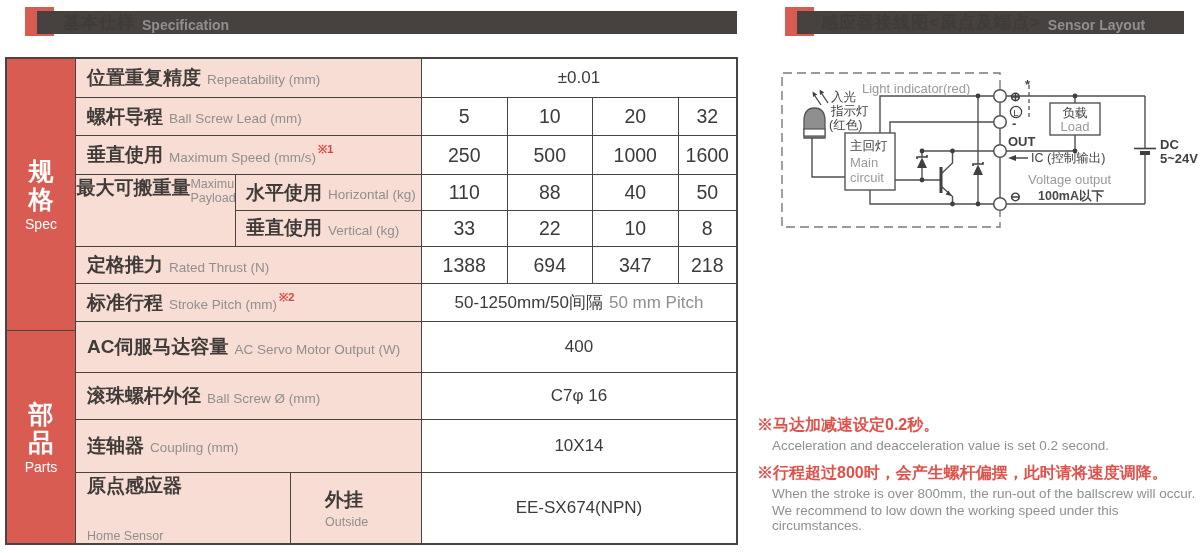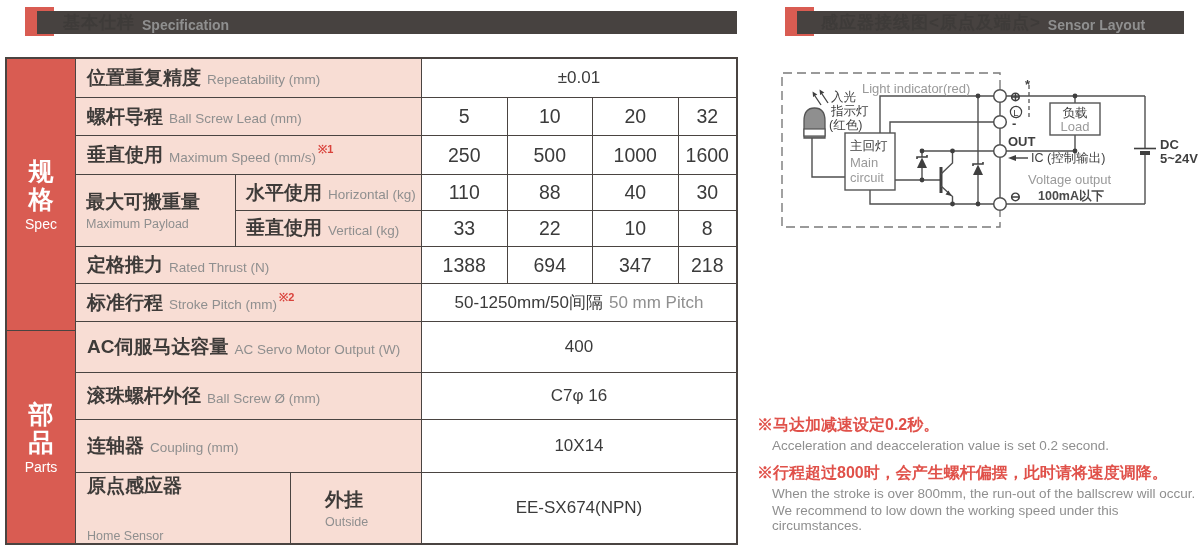--- a/index.html
+++ b/index.html
@@ -45,21 +45,21 @@
   .dcell{flex:0 0 85.5px;display:flex;align-items:center;justify-content:center;
          font-size:19.5px;color:#3b3b3b;border-left:1.5px solid #4a4441;
          box-sizing:border-box;background:#fff;font-weight:500;}
   .dcell.last{flex:1;}
   .dmerged{flex:1;display:flex;align-items:center;justify-content:center;
            font-size:17px;color:#3b3b3b;border-left:1.5px solid #4a4441;
            box-sizing:border-box;background:#fff;font-weight:500;}
   .val-gray{color:#8f8f8f;margin-left:6px;font-weight:400;}
 
   
-  .group-cell{width:159px;background:#f8ddd4;display:flex;flex-direction:column;
+  .group-cell{width:159px;background:#f8ddd4;display:flex;flex-direction:row;
               justify-content:center;padding-left:10px;box-sizing:border-box;}
   .group-cell .zh{font-size:19px;}
   .group-cell .en2{font-size:12.5px;color:#8f8f8f;margin-top:2px;}
   .paysub{flex:1;display:flex;flex-direction:column;}
   .subrow{flex:1;display:flex;box-sizing:border-box;}
   .subrow + .subrow{border-top:1.5px solid #4a4441;}
   .sub-lcell{width:186px;background:#f8ddd4;display:flex;align-items:center;
              padding-left:10px;box-sizing:border-box;border-left:1.5px solid #4a4441;}
 
   
@@ -151,21 +151,21 @@
       </div>
       <div class="paysub">
         <div class="subrow">
           <div class="sub-lcell">
             <span class="zh">水平使用</span>
             <span class="en">Horizontal (kg)</span>
           </div>
           <div class="dcell">110</div>
           <div class="dcell">88</div>
           <div class="dcell">40</div>
-          <div class="dcell last">30</div>
+          <div class="dcell last">50</div>
         </div>
         <div class="subrow">
           <div class="sub-lcell">
             <span class="zh">垂直使用</span>
             <span class="en">Vertical (kg)</span>
           </div>
           <div class="dcell">33</div>
           <div class="dcell">22</div>
           <div class="dcell">10</div>
           <div class="dcell last">8</div>

